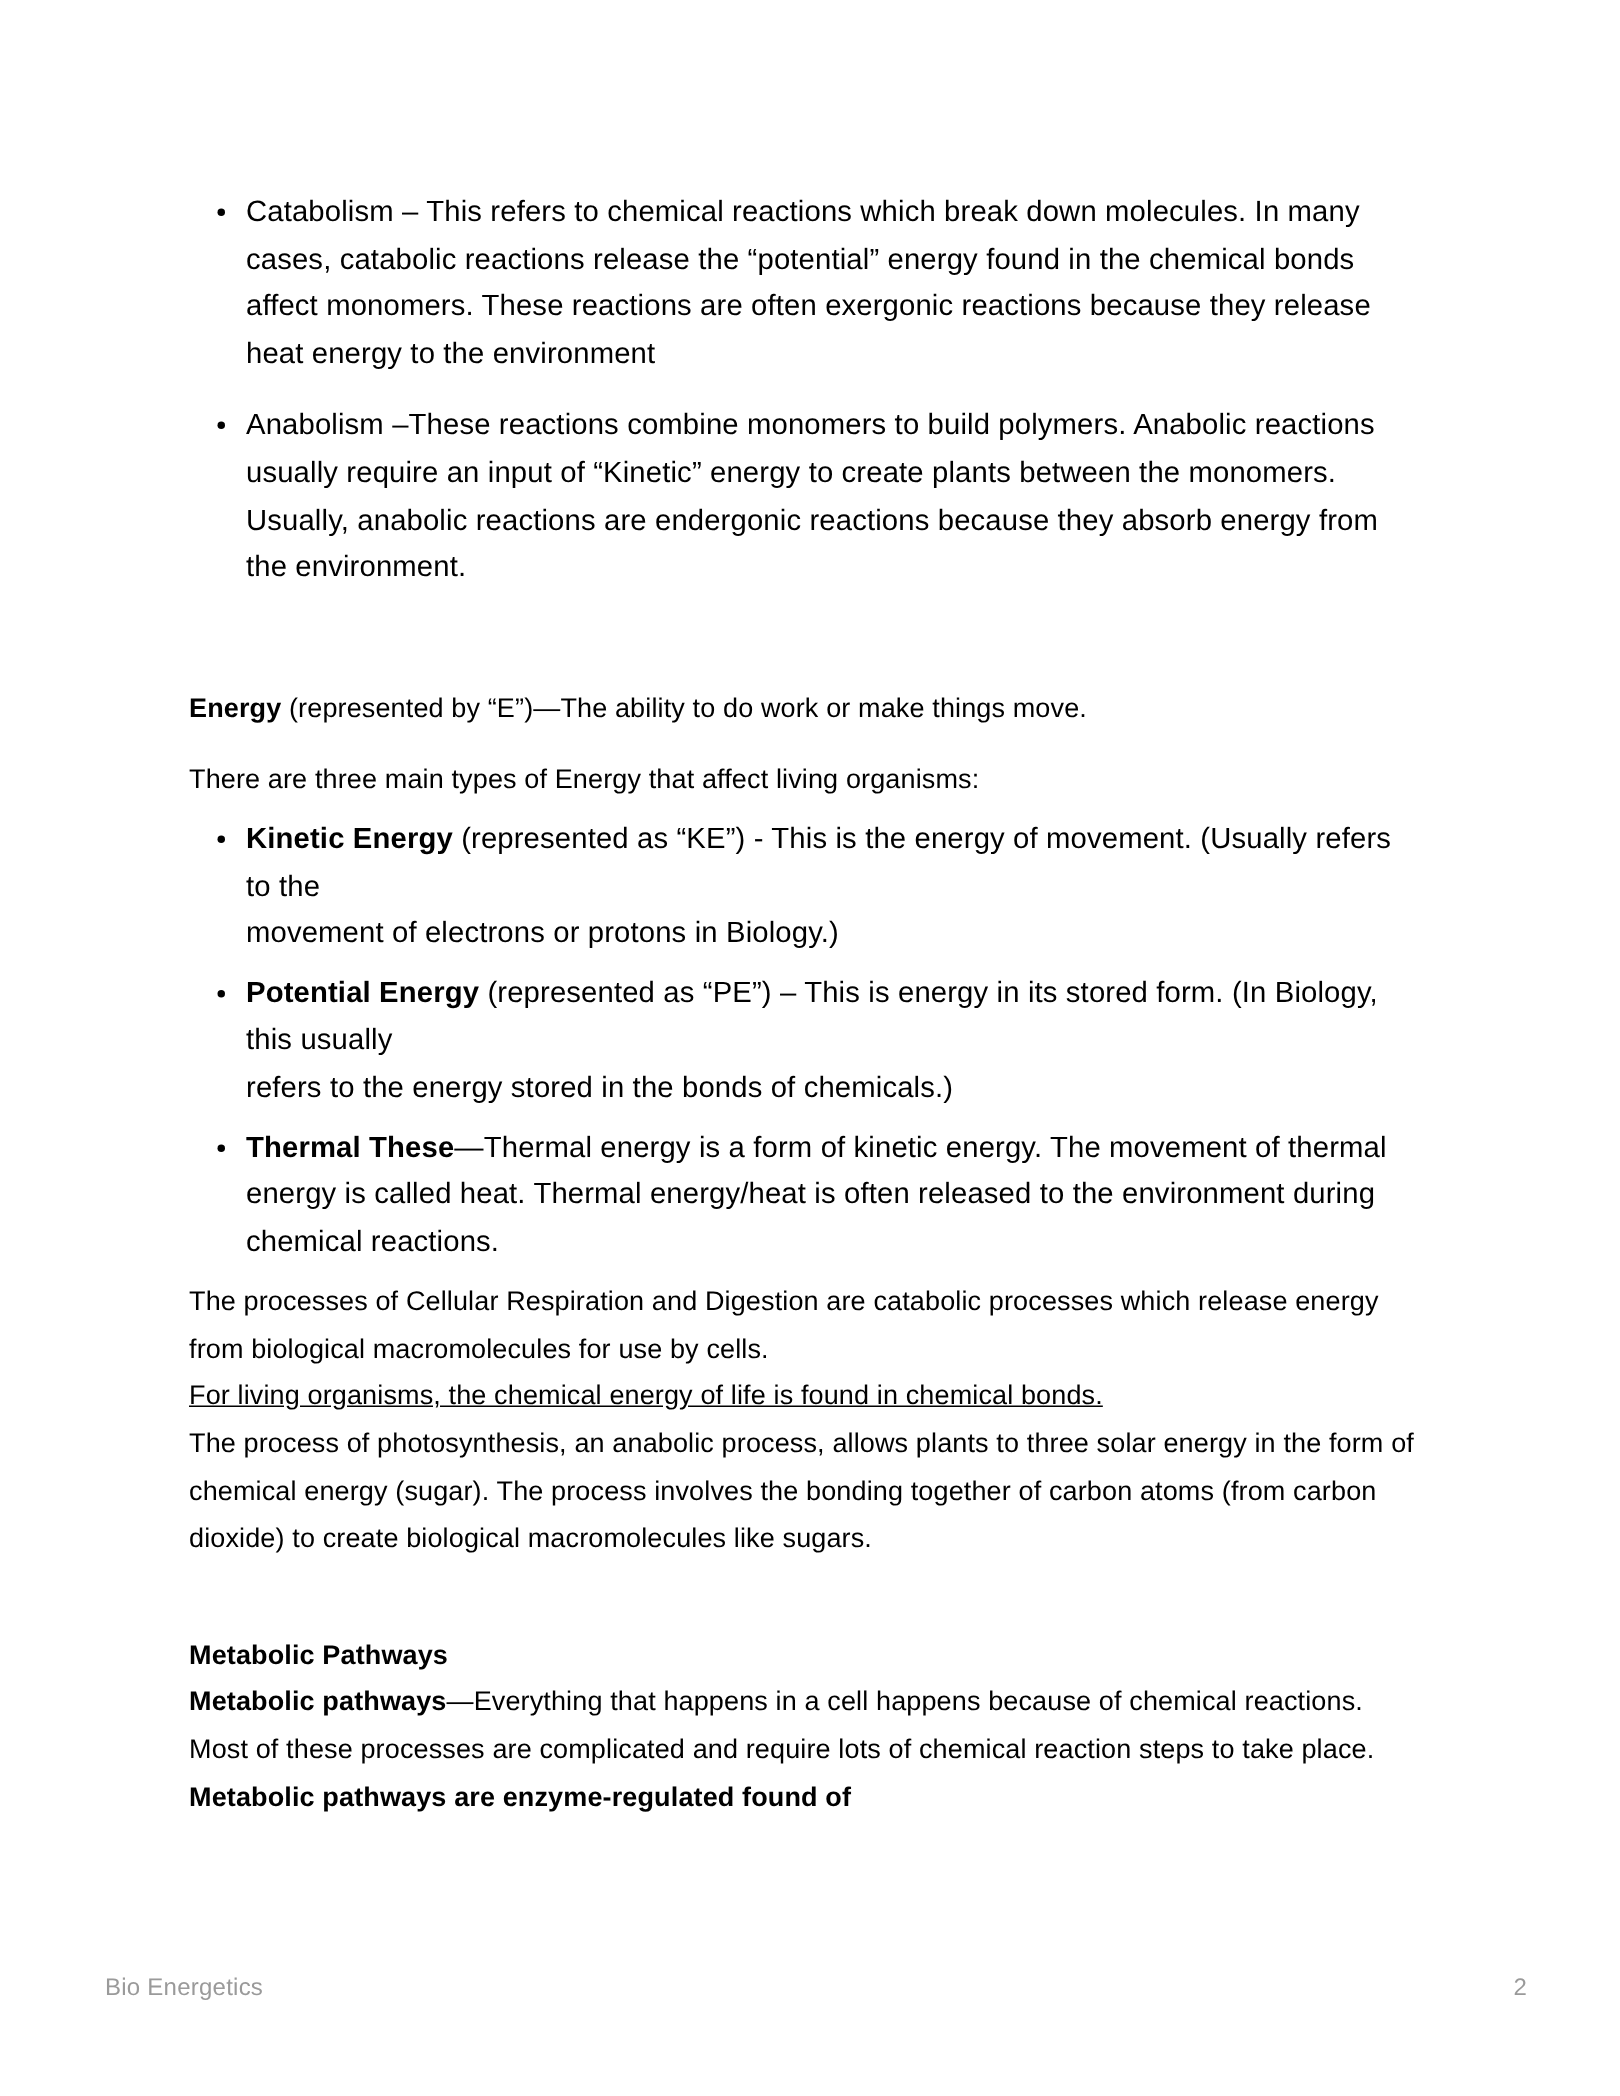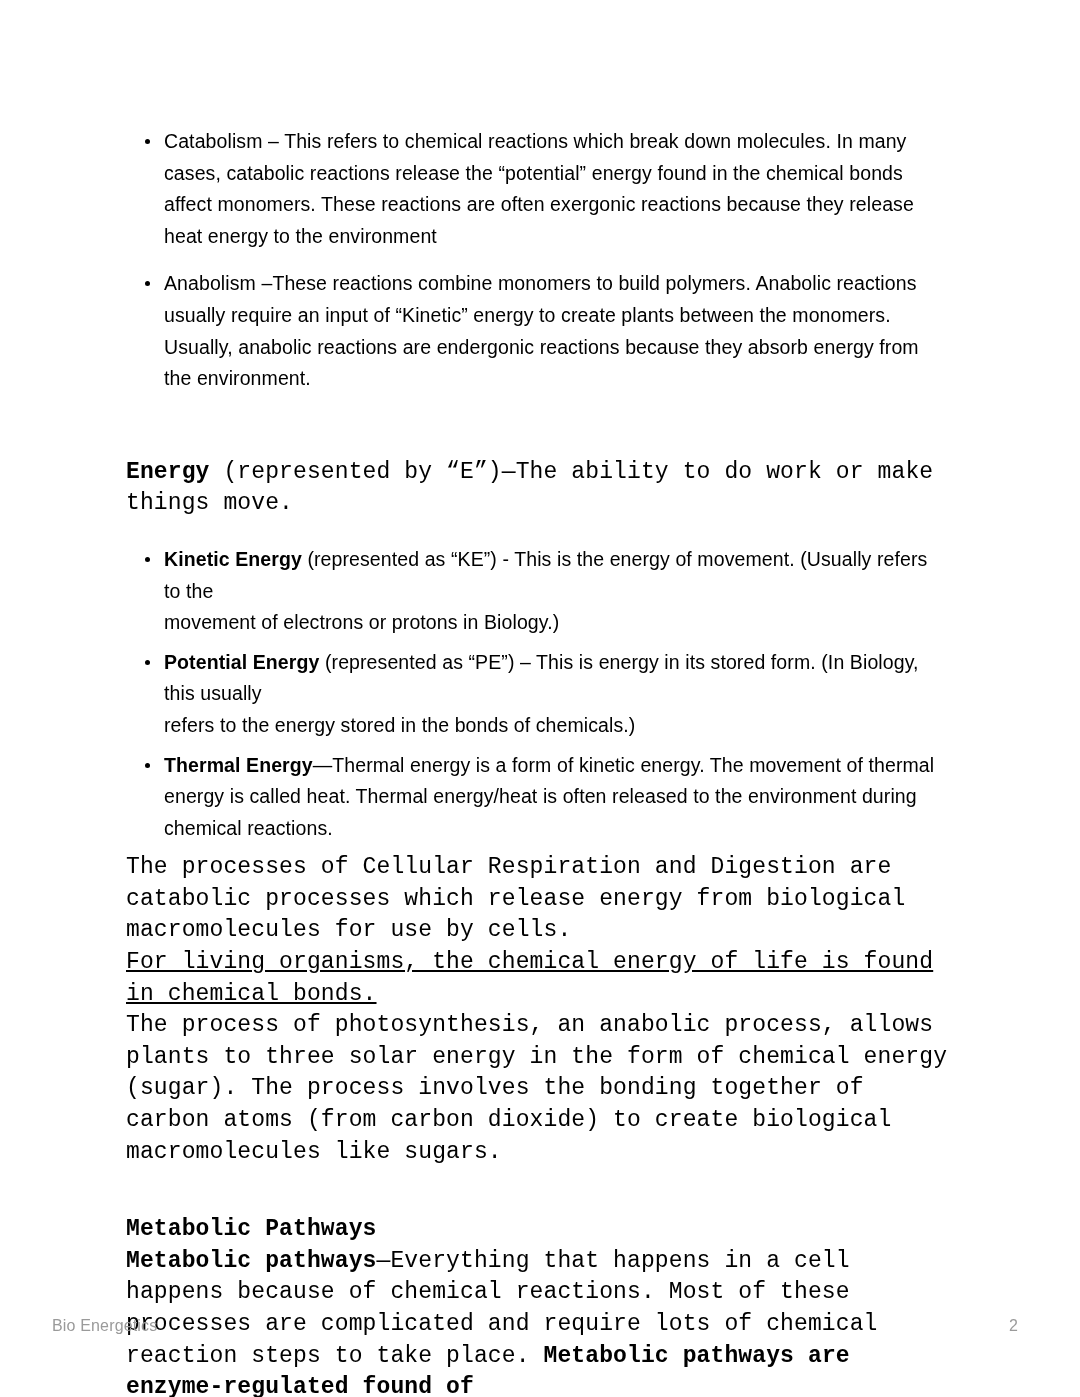--- a/index.html
+++ b/index.html
@@ -23,25 +23,24 @@
     position: absolute;
     left: 126px;
     top: 126px;
     width: 822px;
   }
   p, ul, li {
     margin: 0;
     padding: 0;
   }
   .para {
-    font-size: 23px;
+    font-size: 18px;
     line-height: 31.6px;
     color: #000000;
     letter-spacing: 0.005em;
-    font-family: Liberation Mono, monospace;
   }
   .bullets {
     list-style: none;
     margin: 0;
     padding: 0;
   }
   .bullet {
     position: relative;
     padding-left: 38px;
     font-size: 19.5px;
@@ -63,21 +62,21 @@
   .u { text-decoration: underline; }
 
   
   .gap-xs { height: 8px; }
   .gap-s  { height: 16px; }
   .gap-m  { height: 46px; }
   .gap-l  { height: 62px; }
 
   .footer {
     position: absolute;
-    left: 52px;
+    left: 70px;
     right: 62px;
     top: 1317px;
     display: flex;
     justify-content: space-between;
     align-items: center;
     font-size: 16px;
     color: #9a9a9a;
     letter-spacing: 0.01em;
   }
 </style>
@@ -97,36 +96,37 @@
         <span>Anabolism –These reactions combine monomers to build polymers. Anabolic reactions usually require an input of “Kinetic” energy to create plants between the monomers. Usually, anabolic reactions are endergonic reactions because they absorb energy from the environment.</span>
       </li>
     </ul>
 
     <div class="gap-l"></div>
 
     <p class="para"><b class="b">Energy</b><span> (represented by “E”)—The ability to do work or make things move.</span></p>
 
     <div class="gap-s"></div>
 
+    <p class="para">There are three main types of Energy that affect living organisms:</p>
 
     <div class="gap-xs"></div>
 
     <ul class="bullets">
       <li class="bullet">
         <b class="b">Kinetic Energy</b><span> (represented as “KE”) - This is the energy of movement. (Usually refers to the</span><br>
         <span>movement of electrons or protons in Biology.)</span>
       </li>
       <div class="gap-xs"></div>
       <li class="bullet">
         <b class="b">Potential Energy</b><span> (represented as “PE”) – This is energy in its stored form. (In Biology, this usually</span><br>
         <span>refers to the energy stored in the bonds of chemicals.)</span>
       </li>
       <div class="gap-xs"></div>
       <li class="bullet">
-        <b class="b">Thermal Energy</b><span>—Thermal energy is a form of kinetic energy. The movement of thermal energy is called heat. Thermal energy/heat is often released to the environment during chemical reactions.</span>
+        <b class="b">Thermal These</b><span>—Thermal energy is a form of kinetic energy. The movement of thermal energy is called heat. Thermal energy/heat is often released to the environment during chemical reactions.</span>
       </li>
     </ul>
 
     <div class="gap-xs"></div>
 
     <p class="para">The processes of Cellular Respiration and Digestion are catabolic processes which release energy from biological macromolecules for use by cells.</p>
     <p class="para u">For living organisms, the chemical energy of life is found in chemical bonds.</p>
     <p class="para">The process of photosynthesis, an anabolic process, allows plants to three solar energy in the form of chemical energy (sugar). The process involves the bonding together of carbon atoms (from carbon dioxide) to create biological macromolecules like sugars.</p>
 
     <div class="gap-m"></div>

